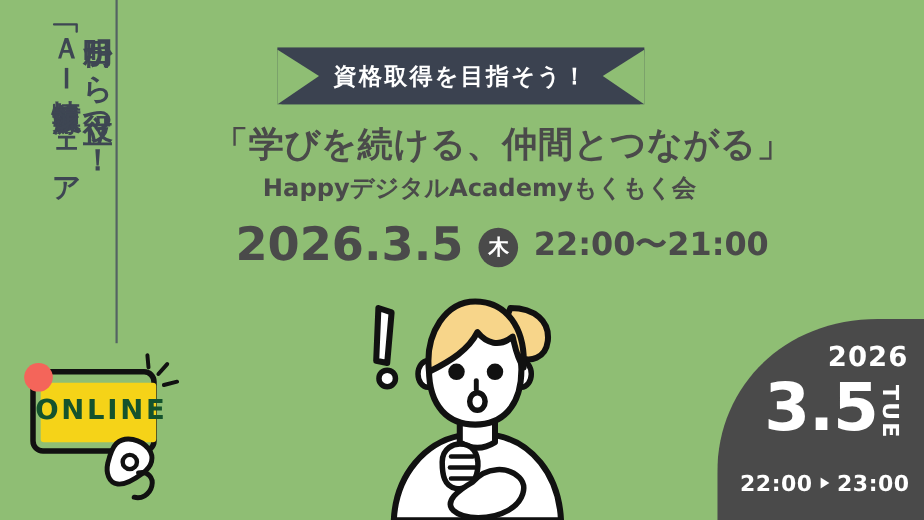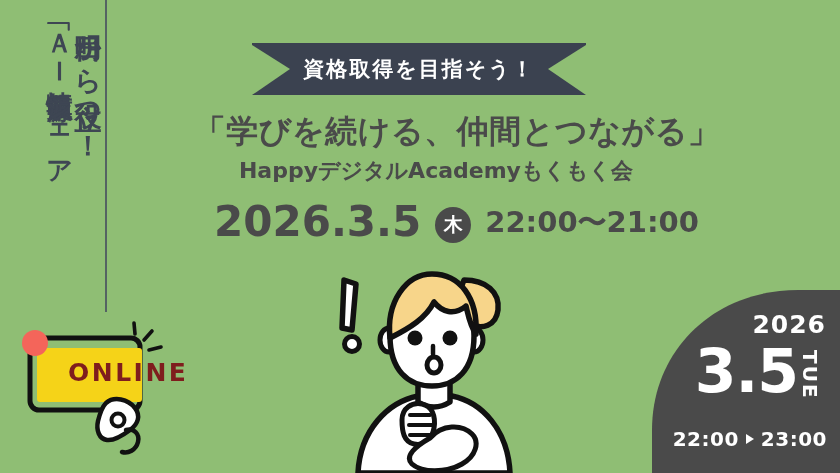--- a/index.html
+++ b/index.html
@@ -232,22 +232,21 @@
   }
   .online-badge svg { display: block; width: 100%; height: 100%; }
   .online-text {
     position: absolute;
     left: 32px;
     top: 358px;
     font-family: "DejaVu Sans", "Liberation Sans", sans-serif;
     font-weight: 700;
     font-size: 25px;
     letter-spacing: 2.5px;
-    color: #7f1d1d;
-    padding-left: 36px;
+    color: #14532d;
   }
 
   
   .character {
     position: absolute;
     left: 330px;
     top: 268px;
     width: 205px;
     height: 205px;
   }

